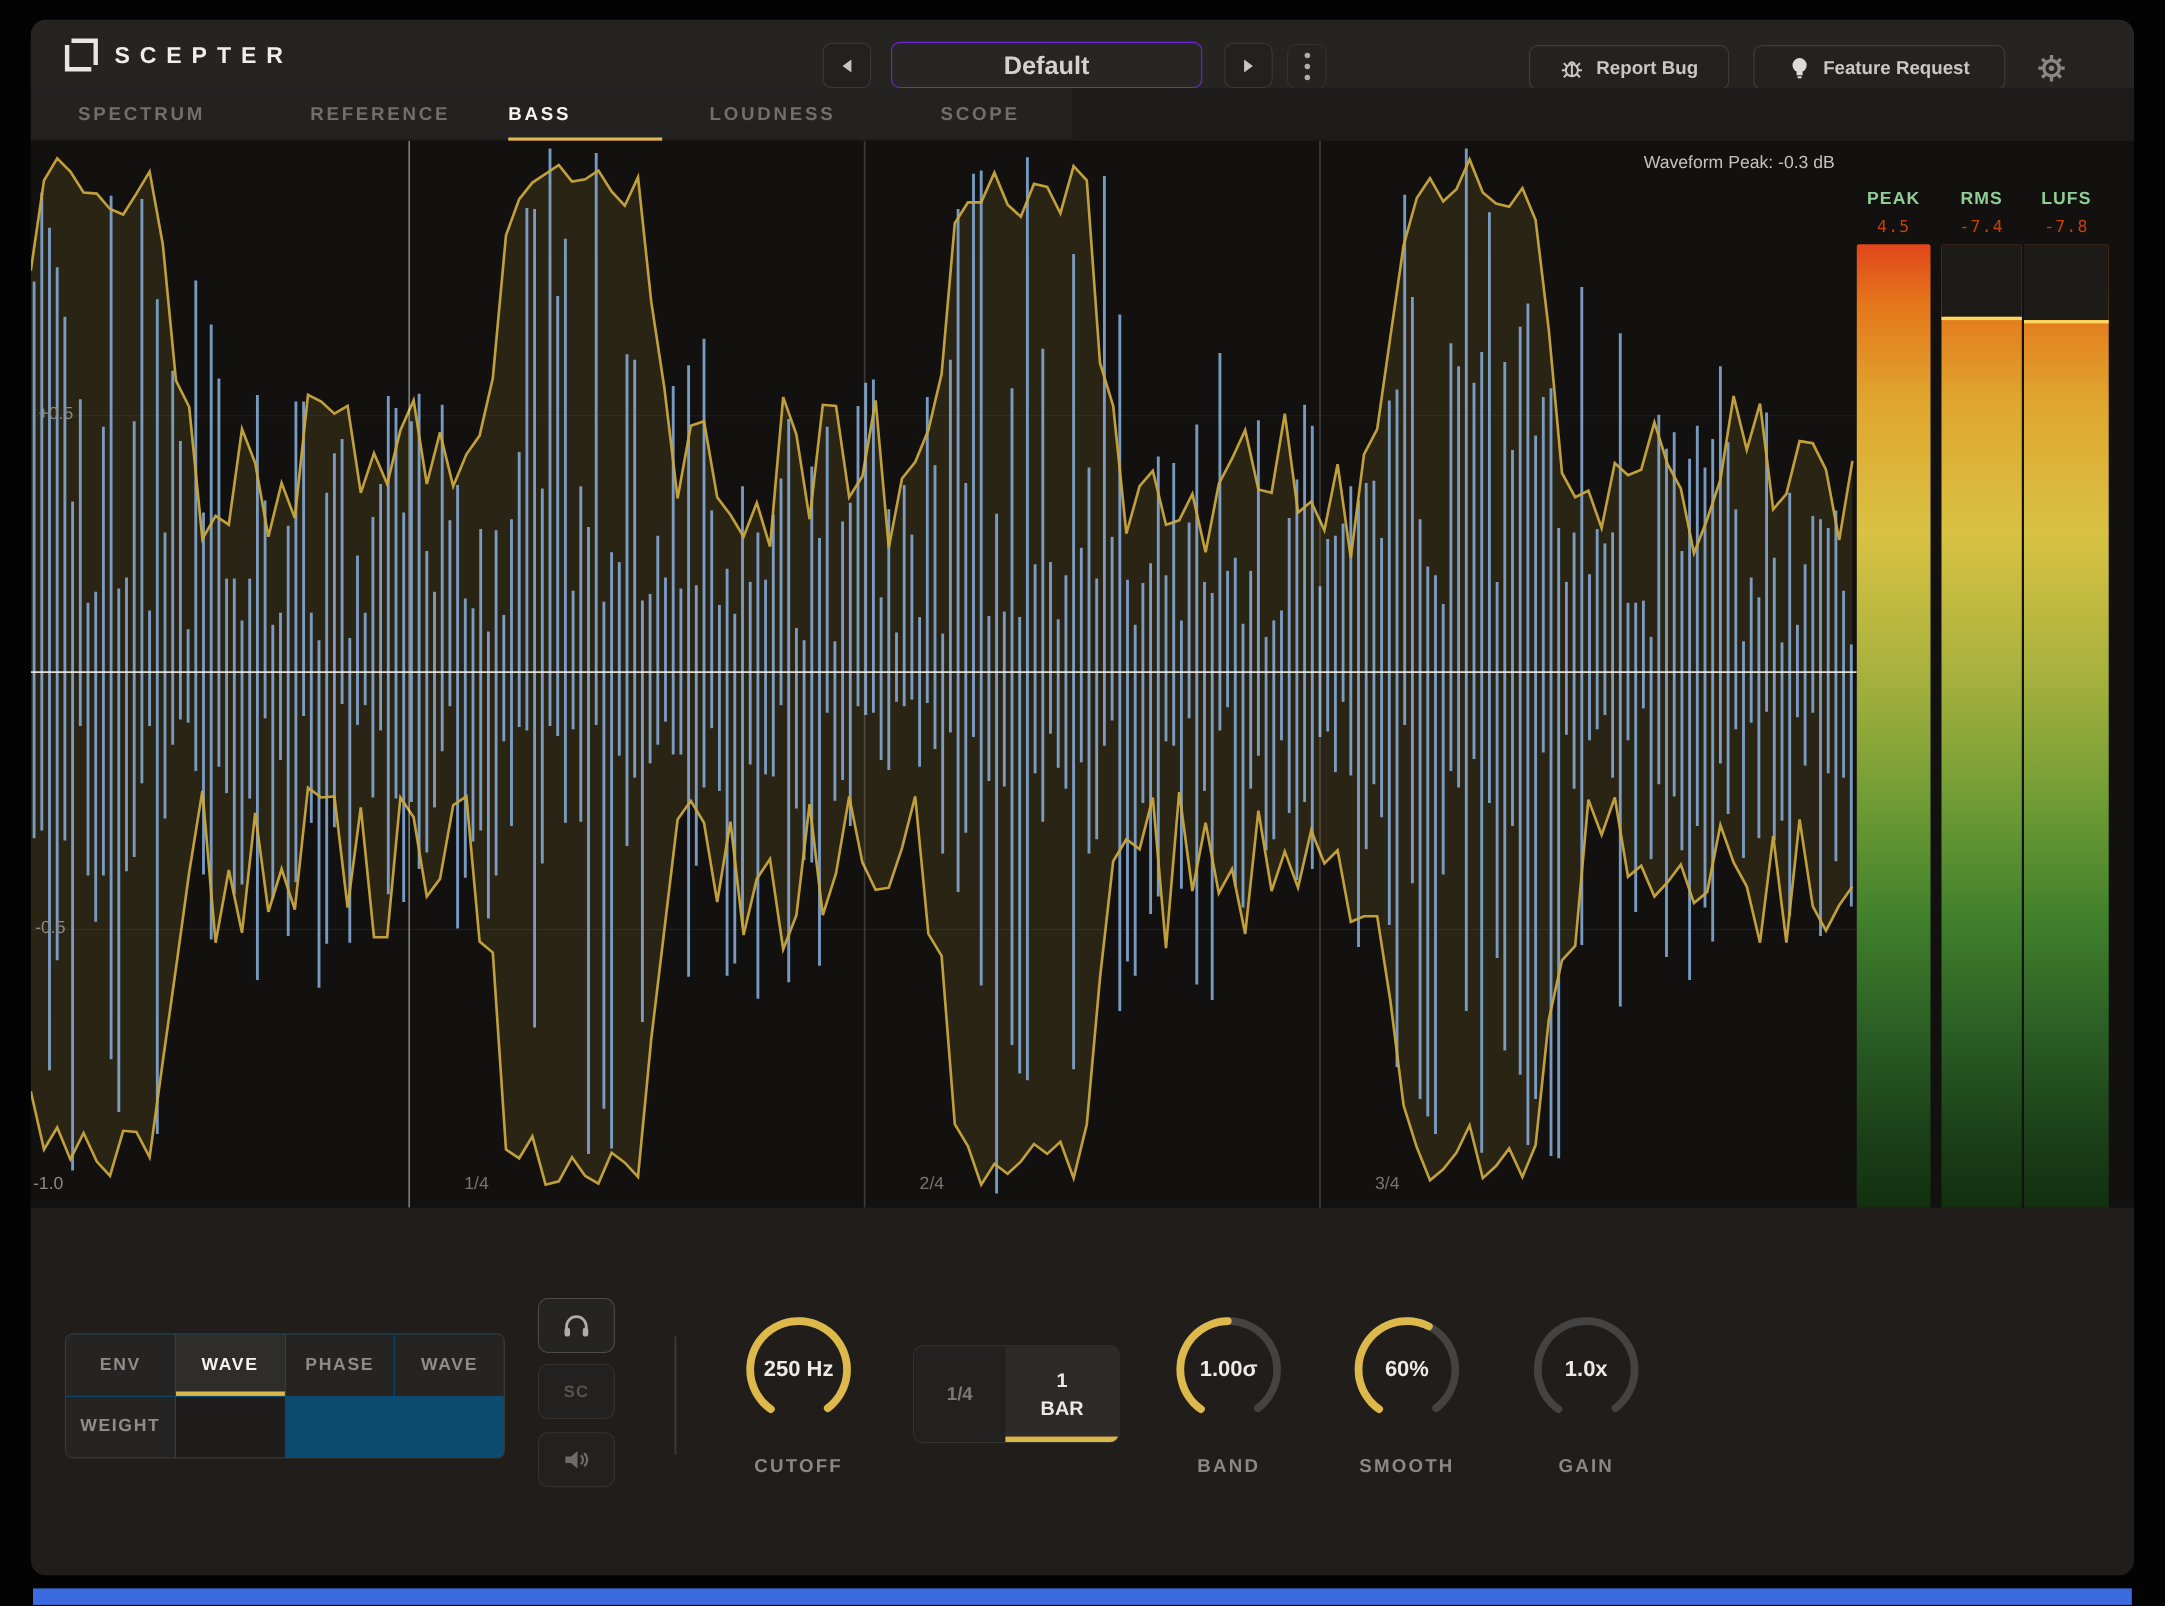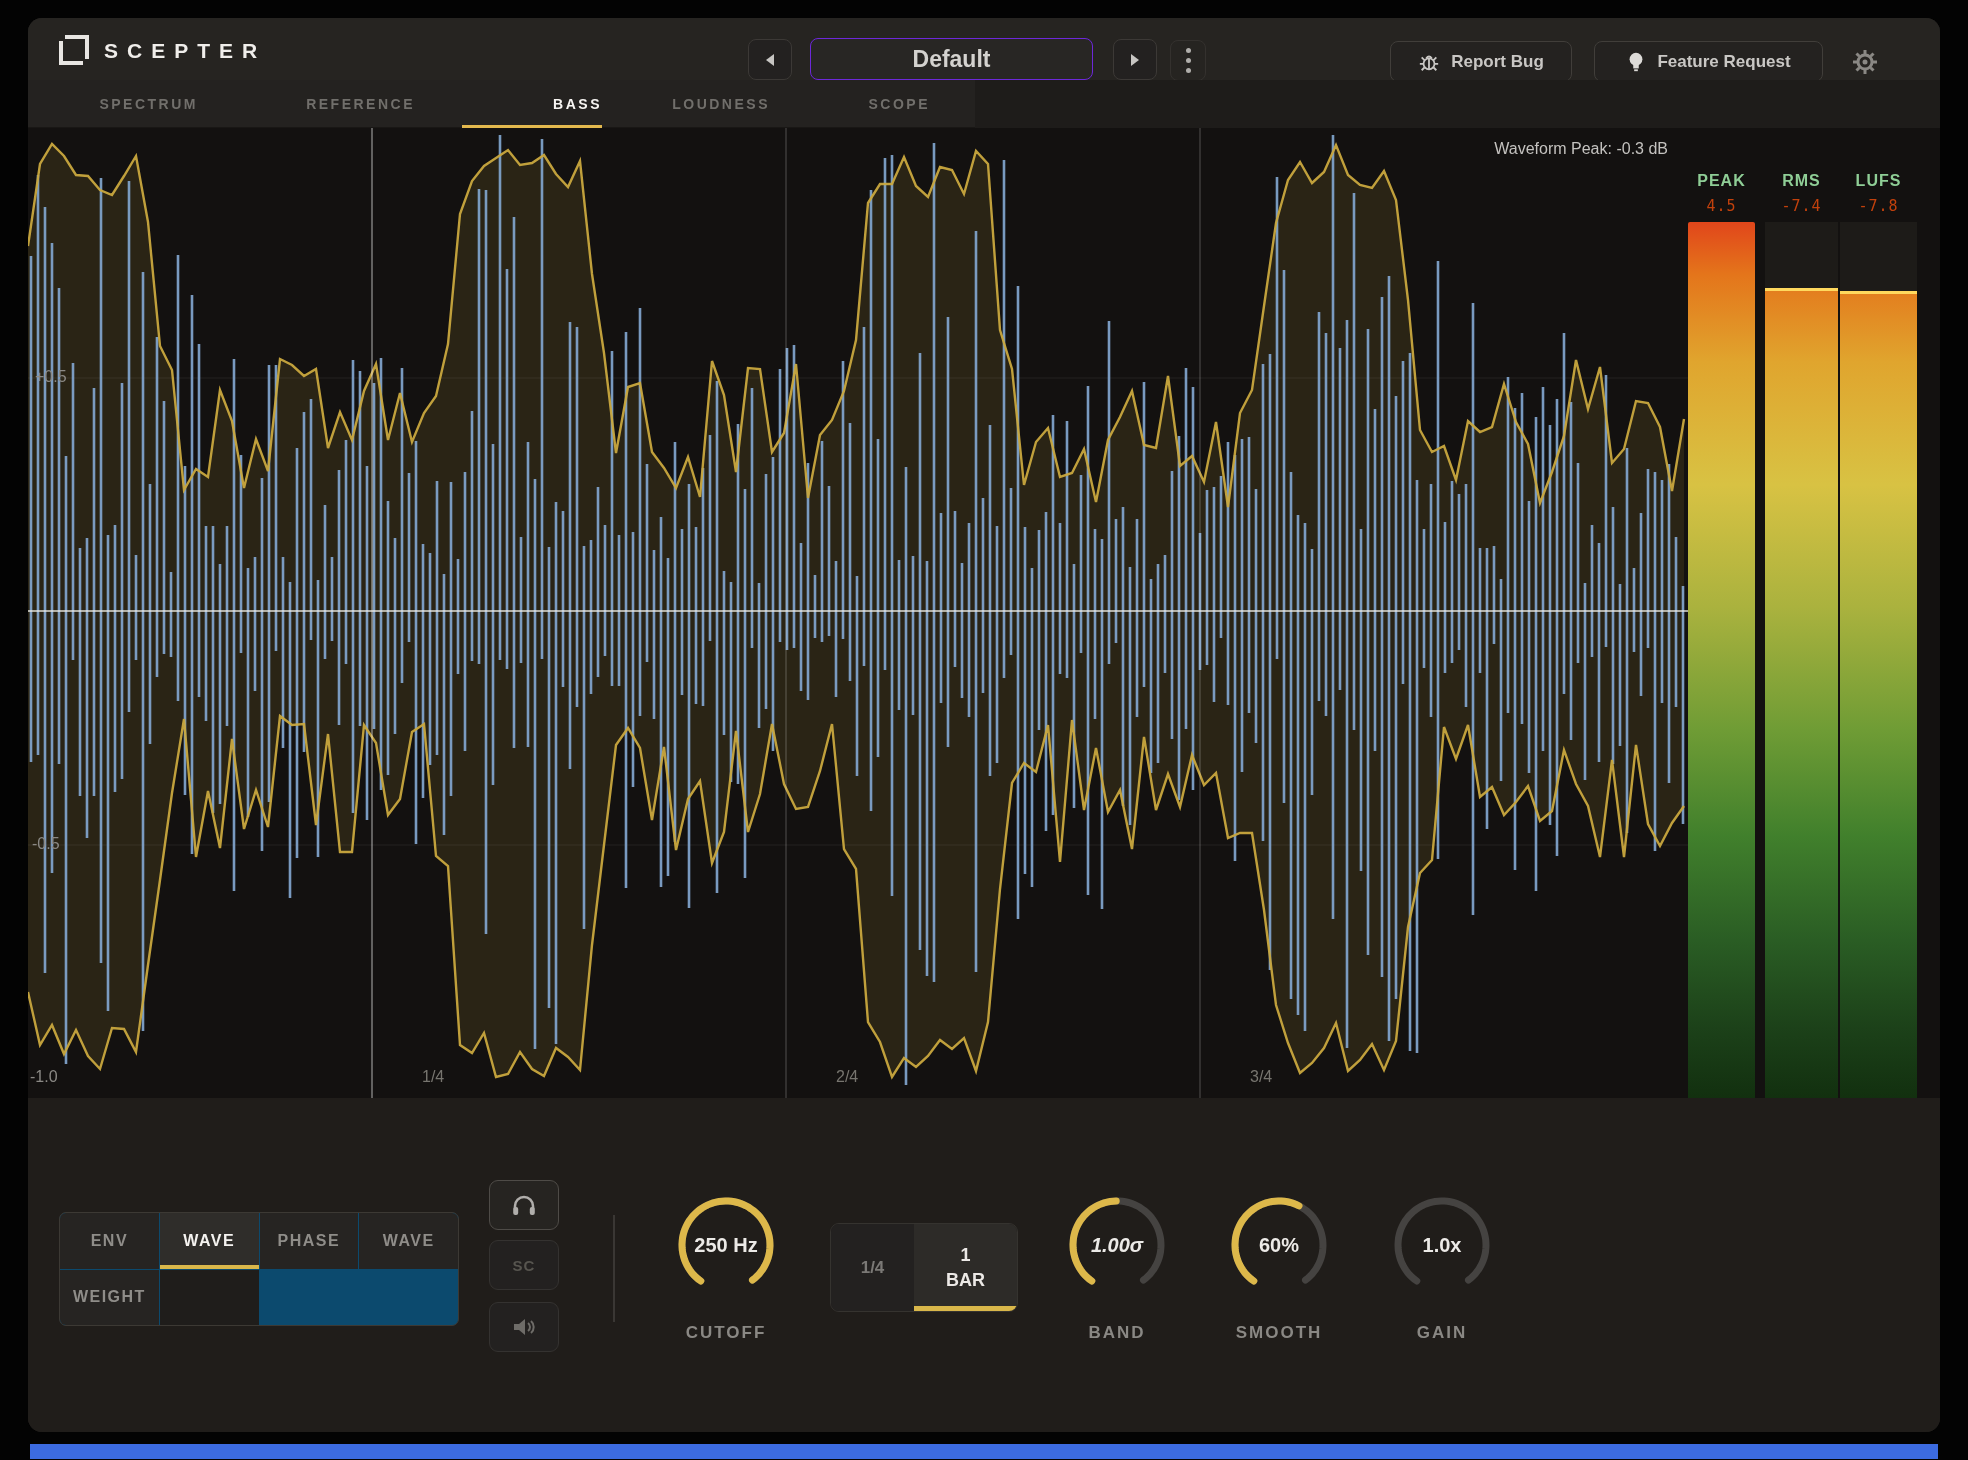--- a/index.html
+++ b/index.html
@@ -12,21 +12,21 @@
   #app-title { position:absolute; left:76px; top:21px; font-size:21px; font-weight:bold; letter-spacing:9px; color:#f0eeeb; }
   .nav-btn { position:absolute; top:21px; width:44px; height:41px; background:#232120; border:1px solid #3c3936; border-radius:8px; display:flex; align-items:center; justify-content:center; }
   #preset-box { position:absolute; left:782px; top:20px; width:283px; height:42px; background:#282624; border:1px solid #6d28d9; border-radius:8px; display:flex; align-items:center; justify-content:center; font-size:23px; font-weight:bold; color:#d4d2cf; }
   #header-kebab { position:absolute; left:1142px; top:22px; width:36px; height:41px; border:1px solid #34312e; border-radius:8px; display:flex; align-items:center; justify-content:center; }
   .hdr-pill { position:absolute; top:23px; height:41px; background:#242220; border:1px solid #413e3a; border-radius:8px; display:flex; align-items:center; justify-content:center; gap:11px; font-size:17px; font-weight:bold; color:#c9c7c4; }
   #gear-btn { position:absolute; left:1822px; top:29px; width:30px; height:30px; display:flex; align-items:center; justify-content:center; }
 
   
   #tabbar { position:absolute; left:0; top:62px; width:100%; height:48px; background:#1e1c1a; }
   #tabbar-left { position:absolute; left:0; top:0; width:947px; height:48px; background:#242220; border-bottom:1px solid #191715; }
-  .tab { position:absolute; top:0; height:48px; line-height:48px; text-align:right; font-size:14px; font-weight:bold; letter-spacing:2.5px; color:#716f6b; cursor:default; }
+  .tab { position:absolute; top:0; height:48px; line-height:48px; text-align:left; font-size:17px; font-weight:bold; letter-spacing:2.5px; color:#716f6b; cursor:default; }
   .tab.active { color:#f7f5f2; border-bottom:3px solid #e3b94e; }
 
   
   #display { position:absolute; left:0; top:110px; width:100%; height:970px; background:#131110; }
   #wave-area { position:absolute; left:0; top:0; width:1660px; height:970px; }
   #wave-svg { position:absolute; left:0; top:0; }
   #wave-peak-label { position:absolute; top:12px; right:1680px; width:400px; left:auto; text-align:right; font-size:16px; color:#c4c2bf; }
   .y-label, .x-label { position:absolute; font-size:16px; color:#8b8985; }
   .x-label { color:#77756f; }
 
@@ -456,21 +456,21 @@
       </svg>
     </div>
     <div id="ctrl-divider"></div>
 
     <div id="knobs-container">
         <div class="knob" style="left: 643px; top: 92px;"><svg width="110" height="110">
             <path d="M29.8 91.0L27.3 89.2L25.0 87.2L22.8 85.0L20.8 82.7L19.0 80.2L17.3 77.7L15.8 75.0L14.5 72.2L13.4 69.3L12.5 66.4L11.8 63.4L11.3 60.4L11.1 57.3L11.0 54.2L11.2 51.2L11.5 48.1L12.1 45.1L12.9 42.1L13.9 39.2L15.1 36.4L16.5 33.7L18.1 31.0L19.9 28.5L21.8 26.1L23.9 23.9L26.1 21.8L28.5 19.9L31.0 18.1L33.7 16.5L36.4 15.1L39.2 13.9L42.1 12.9L45.1 12.1L48.1 11.5L51.2 11.2L54.2 11.0L57.3 11.1L60.4 11.3L63.4 11.8L66.4 12.5L69.3 13.4L72.2 14.5L75.0 15.8L77.7 17.3L80.2 19.0L82.7 20.8L85.0 22.8L87.2 25.0L89.2 27.3L91.0 29.8L92.7 32.3L94.2 35.0L95.5 37.8L96.6 40.7L97.5 43.6L98.2 46.6L98.7 49.6L98.9 52.7L99.0 55.8L98.8 58.8L98.5 61.9L97.9 64.9L97.1 67.9L96.1 70.8L94.9 73.6L93.5 76.3L91.9 79.0L90.1 81.5L88.2 83.9L86.1 86.1L83.9 88.2L81.5 90.1" fill="none" stroke="#454341" stroke-width="7" stroke-linecap="round"></path>
             <path d="M29.8 91.0L27.3 89.2L25.0 87.2L22.8 85.0L20.8 82.7L19.0 80.2L17.3 77.7L15.8 75.0L14.5 72.2L13.4 69.3L12.5 66.4L11.8 63.4L11.3 60.4L11.1 57.3L11.0 54.2L11.2 51.2L11.5 48.1L12.1 45.1L12.9 42.1L13.9 39.2L15.1 36.4L16.5 33.7L18.1 31.0L19.9 28.5L21.8 26.1L23.9 23.9L26.1 21.8L28.5 19.9L31.0 18.1L33.7 16.5L36.4 15.1L39.2 13.9L42.1 12.9L45.1 12.1L48.1 11.5L51.2 11.2L54.2 11.0L57.3 11.1L60.4 11.3L63.4 11.8L66.4 12.5L69.3 13.4L72.2 14.5L75.0 15.8L77.7 17.3L80.2 19.0L82.7 20.8L85.0 22.8L87.2 25.0L89.2 27.3L91.0 29.8L92.7 32.3L94.2 35.0L95.5 37.8L96.6 40.7L97.5 43.6L98.2 46.6L98.7 49.6L98.9 52.7L99.0 55.8L98.8 58.8L98.5 61.9L97.9 64.9L97.1 67.9L96.1 70.8L94.9 73.6L93.5 76.3L91.9 79.0L90.1 81.5L88.2 83.9L86.1 86.1L83.9 88.2L81.5 90.1" fill="none" stroke="#ddb84a" stroke-width="7" stroke-linecap="round"></path>
           </svg><div class="knob-value">250 Hz</div></div>
         <div class="knob-label" style="left: 598px; top: 225px;">CUTOFF</div>
-        <div class="knob" style="left: 1034px; top: 92px; font-style: italic;"><svg width="110" height="110">
+        <div class="knob" style="left: 1034px; top: 92px;"><svg width="110" height="110">
             <path d="M29.8 91.0L27.3 89.2L25.0 87.2L22.8 85.0L20.8 82.7L19.0 80.2L17.3 77.7L15.8 75.0L14.5 72.2L13.4 69.3L12.5 66.4L11.8 63.4L11.3 60.4L11.1 57.3L11.0 54.2L11.2 51.2L11.5 48.1L12.1 45.1L12.9 42.1L13.9 39.2L15.1 36.4L16.5 33.7L18.1 31.0L19.9 28.5L21.8 26.1L23.9 23.9L26.1 21.8L28.5 19.9L31.0 18.1L33.7 16.5L36.4 15.1L39.2 13.9L42.1 12.9L45.1 12.1L48.1 11.5L51.2 11.2L54.2 11.0L57.3 11.1L60.4 11.3L63.4 11.8L66.4 12.5L69.3 13.4L72.2 14.5L75.0 15.8L77.7 17.3L80.2 19.0L82.7 20.8L85.0 22.8L87.2 25.0L89.2 27.3L91.0 29.8L92.7 32.3L94.2 35.0L95.5 37.8L96.6 40.7L97.5 43.6L98.2 46.6L98.7 49.6L98.9 52.7L99.0 55.8L98.8 58.8L98.5 61.9L97.9 64.9L97.1 67.9L96.1 70.8L94.9 73.6L93.5 76.3L91.9 79.0L90.1 81.5L88.2 83.9L86.1 86.1L83.9 88.2L81.5 90.1" fill="none" stroke="#454341" stroke-width="7" stroke-linecap="round"></path>
             <path d="M29.8 91.0L27.3 89.2L25.0 87.2L22.8 85.0L20.8 82.7L19.0 80.2L17.3 77.7L15.8 75.0L14.5 72.2L13.4 69.3L12.5 66.4L11.8 63.4L11.3 60.4L11.1 57.3L11.0 54.2L11.2 51.2L11.5 48.1L12.1 45.1L12.9 42.1L13.9 39.2L15.1 36.4L16.5 33.7L18.1 31.0L19.9 28.5L21.8 26.1L23.9 23.9L26.1 21.8L28.5 19.9L31.0 18.1L33.7 16.5L36.4 15.1L39.2 13.9L42.1 12.9L45.1 12.1L48.1 11.5L51.2 11.2L54.2 11.0" fill="none" stroke="#ddb84a" stroke-width="7" stroke-linecap="round"></path>
           </svg><div class="knob-value">1.00σ</div></div>
         <div class="knob-label" style="left: 989px; top: 225px;">BAND</div>
         <div class="knob" style="left: 1196px; top: 92px;"><svg width="110" height="110">
             <path d="M29.8 91.0L27.3 89.2L25.0 87.2L22.8 85.0L20.8 82.7L19.0 80.2L17.3 77.7L15.8 75.0L14.5 72.2L13.4 69.3L12.5 66.4L11.8 63.4L11.3 60.4L11.1 57.3L11.0 54.2L11.2 51.2L11.5 48.1L12.1 45.1L12.9 42.1L13.9 39.2L15.1 36.4L16.5 33.7L18.1 31.0L19.9 28.5L21.8 26.1L23.9 23.9L26.1 21.8L28.5 19.9L31.0 18.1L33.7 16.5L36.4 15.1L39.2 13.9L42.1 12.9L45.1 12.1L48.1 11.5L51.2 11.2L54.2 11.0L57.3 11.1L60.4 11.3L63.4 11.8L66.4 12.5L69.3 13.4L72.2 14.5L75.0 15.8L77.7 17.3L80.2 19.0L82.7 20.8L85.0 22.8L87.2 25.0L89.2 27.3L91.0 29.8L92.7 32.3L94.2 35.0L95.5 37.8L96.6 40.7L97.5 43.6L98.2 46.6L98.7 49.6L98.9 52.7L99.0 55.8L98.8 58.8L98.5 61.9L97.9 64.9L97.1 67.9L96.1 70.8L94.9 73.6L93.5 76.3L91.9 79.0L90.1 81.5L88.2 83.9L86.1 86.1L83.9 88.2L81.5 90.1" fill="none" stroke="#454341" stroke-width="7" stroke-linecap="round"></path>
             <path d="M29.8 91.0L27.3 89.2L25.0 87.2L22.8 85.0L20.8 82.7L19.0 80.2L17.3 77.7L15.8 75.0L14.5 72.2L13.4 69.3L12.5 66.4L11.8 63.4L11.3 60.4L11.1 57.3L11.0 54.2L11.2 51.2L11.5 48.1L12.1 45.1L12.9 42.1L13.9 39.2L15.1 36.4L16.5 33.7L18.1 31.0L19.9 28.5L21.8 26.1L23.9 23.9L26.1 21.8L28.5 19.9L31.0 18.1L33.7 16.5L36.4 15.1L39.2 13.9L42.1 12.9L45.1 12.1L48.1 11.5L51.2 11.2L54.2 11.0L57.3 11.1L60.4 11.3L63.4 11.8L66.4 12.5L69.3 13.4L72.2 14.5L75.0 15.8" fill="none" stroke="#ddb84a" stroke-width="7" stroke-linecap="round"></path>
           </svg><div class="knob-value">60%</div></div>
         <div class="knob-label" style="left: 1151px; top: 225px;">SMOOTH</div>
         <div class="knob" style="left: 1359px; top: 92px;"><svg width="110" height="110">

